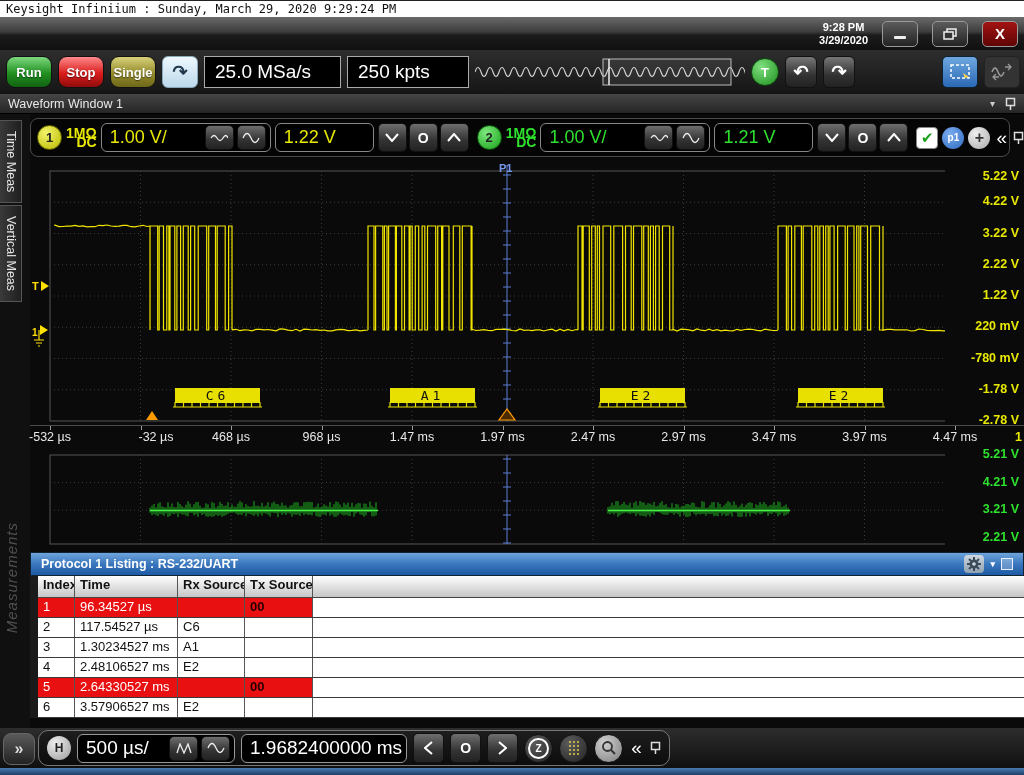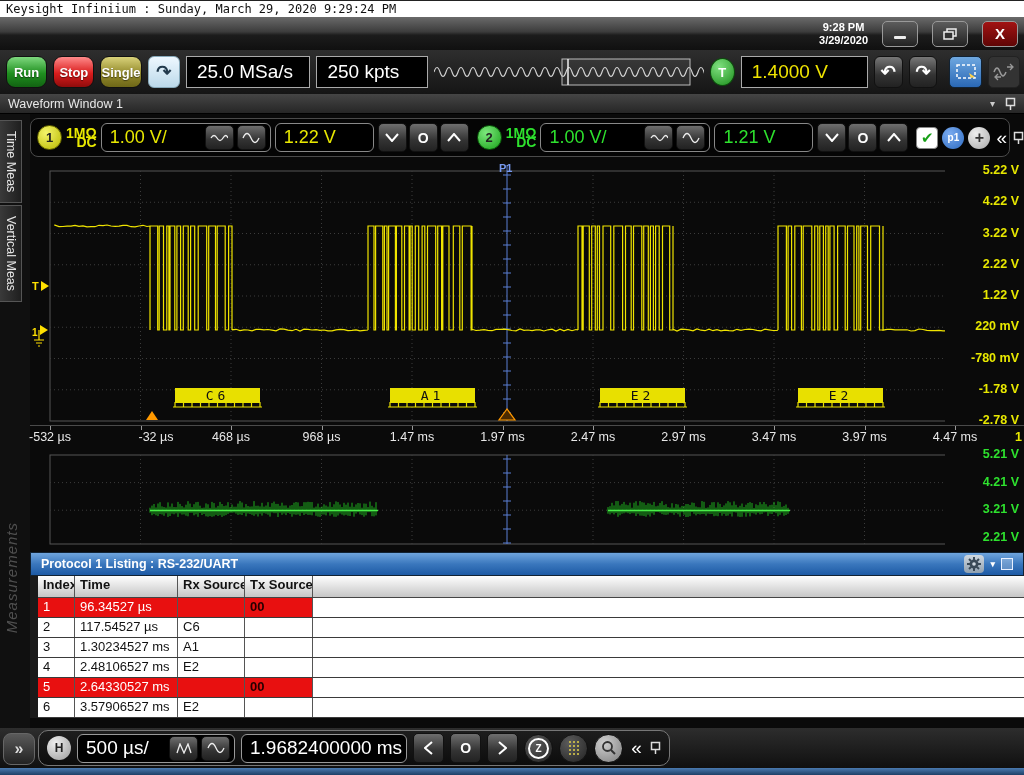--- a/index.html
+++ b/index.html
@@ -160,21 +160,20 @@
     <div class="fieldbox" style="width:115px">25.0 MSa/s</div>
     <div class="fieldbox" style="width:100px">250 kpts</div>
     <div class="hscroll">
       <svg width="270" height="32" viewBox="0 0 270 32">
         <path id="ovw-sine" fill="none" stroke="#cfcfcf" stroke-width="1.2" d="M0 16Q3 7 6 16Q9 25 12 16Q15 7 18 16Q21 25 24 16Q27 7 30 16Q33 25 36 16Q39 7 42 16Q45 25 48 16Q51 7 54 16Q57 25 60 16Q63 7 66 16Q69 25 72 16Q75 7 78 16Q81 25 84 16Q87 7 90 16Q93 25 96 16Q99 7 102 16Q105 25 108 16Q111 7 114 16Q117 25 120 16Q123 7 126 16Q129 25 132 16Q135 7 138 16Q141 25 144 16Q147 7 150 16Q153 25 156 16Q159 7 162 16Q165 25 168 16Q171 7 174 16Q177 25 180 16Q183 7 186 16Q189 25 192 16Q195 7 198 16Q201 25 204 16Q207 7 210 16Q213 25 216 16Q219 7 222 16Q225 25 228 16Q231 7 234 16Q237 25 240 16Q243 7 246 16Q249 25 252 16Q255 7 258 16Q261 25 264 16Q267 7 270 16Q273 25 276 16"></path>
         <rect x="128" y="3" width="128" height="26" fill="rgba(255,255,255,0.07)" stroke="#bbb" stroke-width="1"></rect>
         <line x1="134" y1="3" x2="134" y2="29" stroke="#eee" stroke-width="1.5"></line>
       </svg>
     </div>
     <div class="tcircle">T</div>
-    <div class="fieldbox" style="width:118px;color:#f0e400">1.4000 V</div>
     <div class="sqbtn">
         <span>↶</span>
       </div>
     <div class="sqbtn">
         <span>↷</span>
       </div>
     <div style="flex:1"></div>
     <div class="selicon">
       <svg width="22" height="18" viewBox="0 0 22 18">
         <rect x="2" y="2" width="18" height="13" fill="none" stroke="#fff" stroke-width="1.5" stroke-dasharray="3 2"></rect>
@@ -326,21 +325,21 @@
         <text x="612.5" y="240" fill="#111" font-size="13" text-anchor="middle" letter-spacing="4" font-family="DejaVu Sans Mono,monospace">E2</text>
         <path d="M568 247H657M570 242V247M578.5 242V247M587 242V247M595.5 242V247M604 242V247M612.5 242V247M621 242V247M629.5 242V247M638 242V247M646.5 242V247M655 242V247" stroke="#e8e000" stroke-width="1.2" fill="none"></path>
         <rect x="768" y="228" width="85" height="15" fill="#e8e000"></rect>
         <text x="810.5" y="240" fill="#111" font-size="13" text-anchor="middle" letter-spacing="4" font-family="DejaVu Sans Mono,monospace">E2</text>
         <path d="M766 247H855M768 242V247M776.5 242V247M785 242V247M793.5 242V247M802 242V247M810.5 242V247M819 242V247M827.5 242V247M836 242V247M844.5 242V247M853 242V247" stroke="#e8e000" stroke-width="1.2" fill="none"></path>
         <polygon points="116,260 128,260 122,251" fill="#ff9900"></polygon>
         <polygon points="469,260 485,260 477,249" fill="#4a2a00" stroke="#ff9900" stroke-width="1.2"></polygon>
       </svg>
     <div class="p1label">P1</div>
     <div id="ylabels-upper">
-        <div class="ylab y" style="top: 3px;">5.22 V</div>
+        <div class="ylab y" style="top: 9px;">5.22 V</div>
         <div class="ylab y" style="top: 34.25px;">4.22 V</div>
         <div class="ylab y" style="top: 65.5px;">3.22 V</div>
         <div class="ylab y" style="top: 96.75px;">2.22 V</div>
         <div class="ylab y" style="top: 128px;">1.22 V</div>
         <div class="ylab y" style="top: 159.25px;">220 mV</div>
         <div class="ylab y" style="top: 190.5px;">-780 mV</div>
         <div class="ylab y" style="top: 221.75px;">-1.78 V</div>
         <div class="ylab y" style="top: 253px;">-2.78 V</div>
       </div>
   </div>

